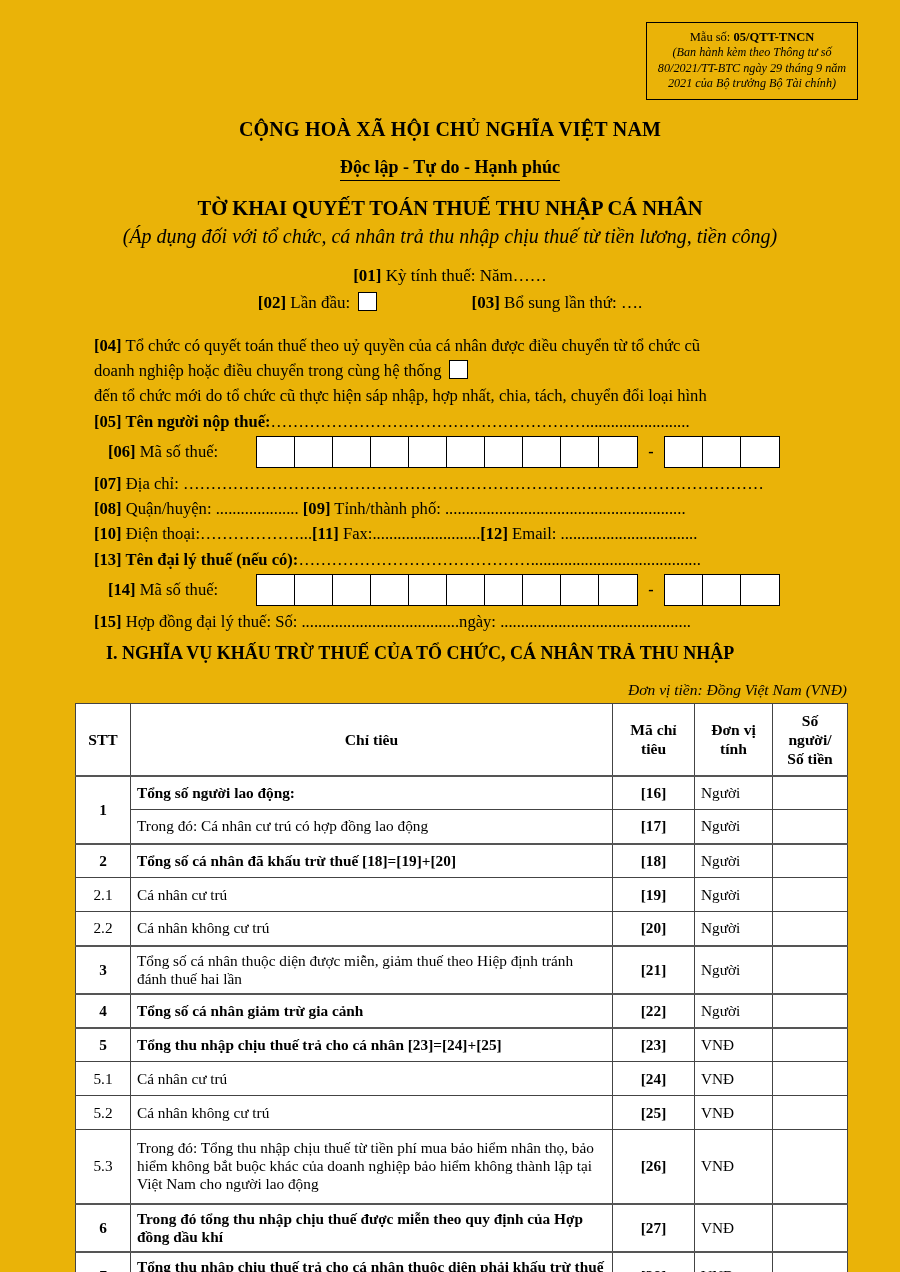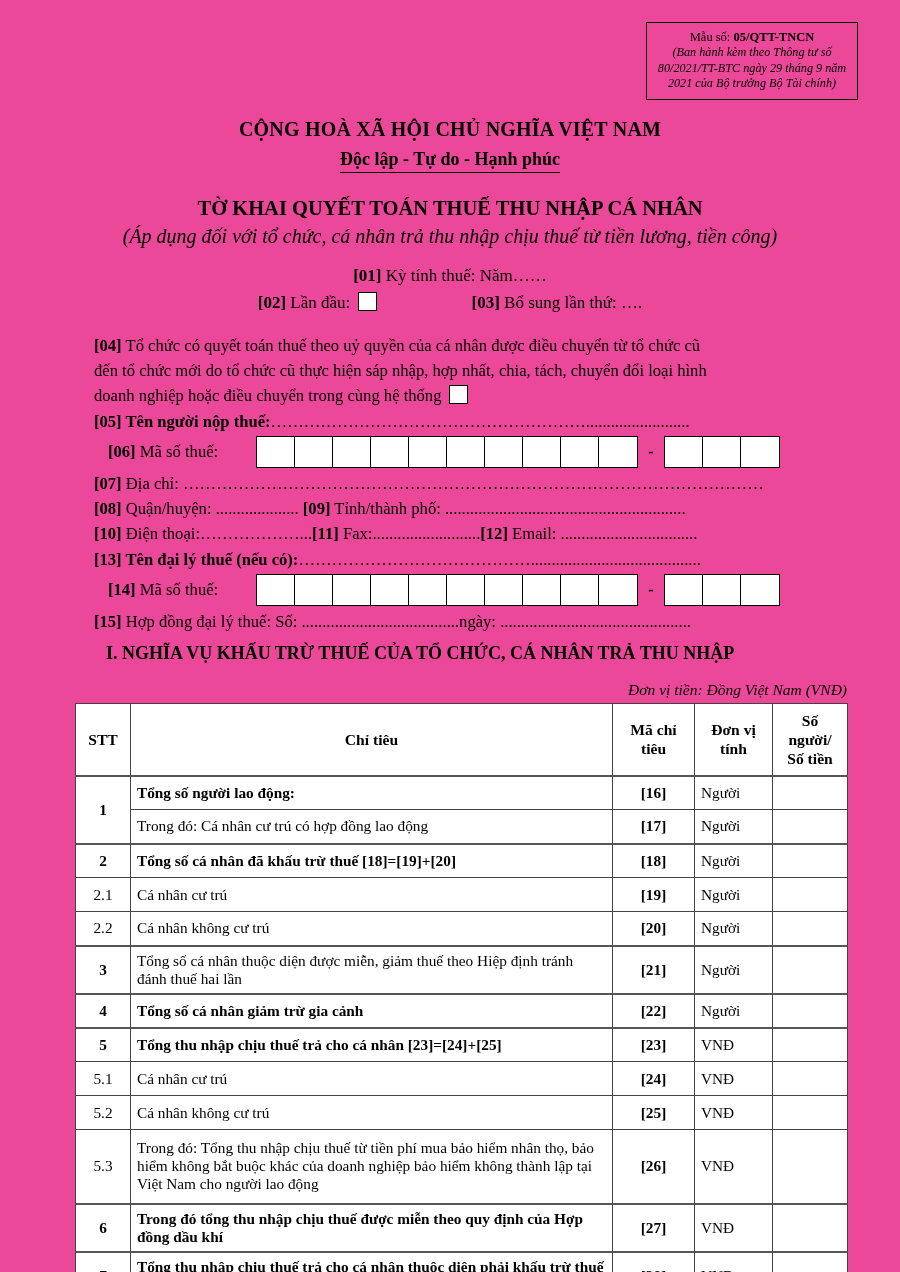--- a/index.html
+++ b/index.html
@@ -8,21 +8,21 @@
     background: #ffffff;
   }
   body {
     font-family: "Liberation Serif", "DejaVu Serif", serif;
     color: #000000;
   }
   .page {
     position: relative;
     width: 900px;
     height: 1272px;
-    background: #ec4899;
+    background: #eab308;
     overflow: hidden;
     box-sizing: border-box;
   }
 
   
   .form-ref {
     position: absolute;
     top: 22px;
     left: 646px;
     width: 212px;
@@ -48,21 +48,21 @@
     text-align: center;
   }
   .natl .l1 {
     font-weight: bold;
     font-size: 20px;
     letter-spacing: 0.2px;
   }
   .natl .l2 {
     font-weight: bold;
     font-size: 18px;
-    margin-top: 8px;
+    margin-top: 16px;
     display: inline-block;
     border-bottom: 1.6px solid #000;
     padding-bottom: 2px;
   }
 
   
   .maintitle {
     position: absolute;
     top: 197px;
     left: 0;
@@ -257,25 +257,25 @@
     </div>
   </div>
 
   <div class="fields">
 
     <div class="f04">
       <span class="ln">
         <b class="code">[04]</b>
         <span>Tổ chức có quyết toán thuế theo uỷ quyền của cá nhân được điều chuyển từ tổ chức cũ</span>
       </span>
-      <span class="ln">đến tổ chức mới do tổ chức cũ thực hiện sáp nhập, hợp nhất, chia, tách, chuyển đổi loại hình</span>
       <span class="ln">
         <span>doanh nghiệp hoặc điều chuyển trong cùng hệ thống</span>
         <span class="chk"></span>
       </span>
+      <span class="ln">đến tổ chức mới do tổ chức cũ thực hiện sáp nhập, hợp nhất, chia, tách, chuyển đổi loại hình</span>
     </div>
 
     <div class="fline bold">
       <b class="code">[05]</b>
       <span>Tên người nộp thuế:</span><span class="dots" style="font-weight:normal">………………………………………………….........................</span>
     </div>
 
     <div class="mst-row">
       <span class="mst-label">
         <b class="code">[06]</b>

